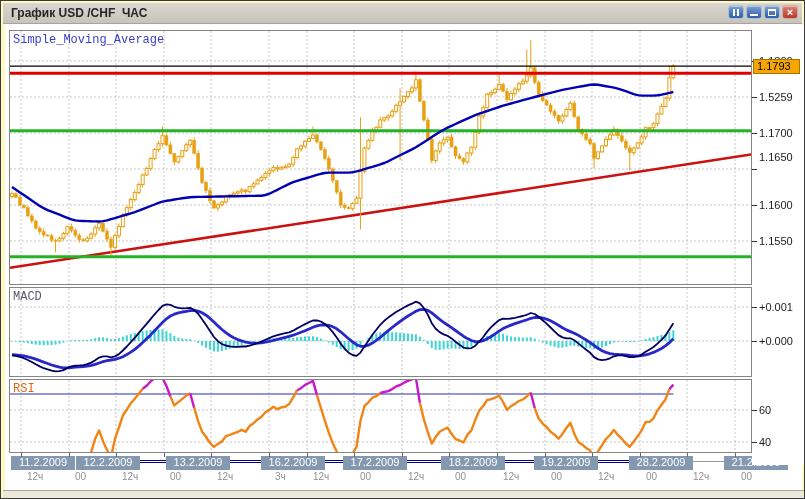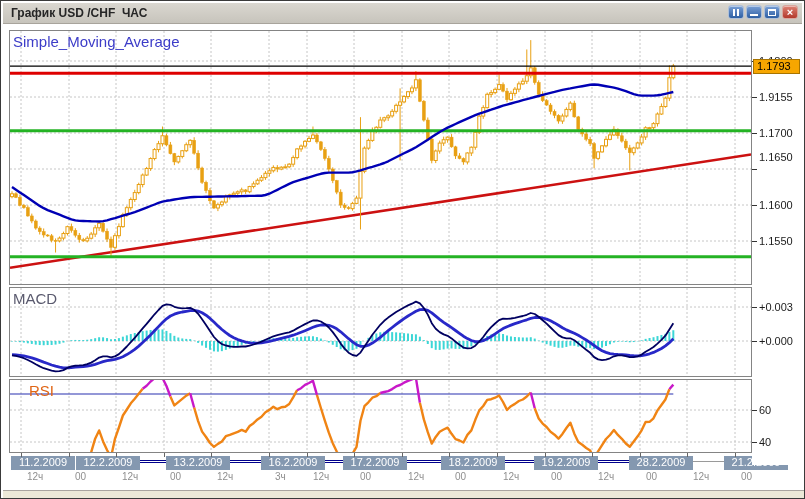--- a/index.html
+++ b/index.html
@@ -1,39 +1,39 @@
 <!DOCTYPE html>
 <html><head>
 <meta charset="utf-8">
 <style>
   html,body{margin:0;padding:0;background:#9aa0a6;font-family:"Liberation Sans",sans-serif;}
-  .window{position:relative;width:805px;height:499px;background:#ffffff;border:1px solid #3a3a3a;box-sizing:border-box;overflow:hidden;}
+  .window{position:relative;width:805px;height:499px;background:#fef9c3;border:1px solid #3a3a3a;box-sizing:border-box;overflow:hidden;}
   .titlebar{position:absolute;left:2px;top:2px;width:799px;height:20px;
     background:linear-gradient(#dad7d0,#c7c4bc);border-bottom:1px solid #a8a49c;}
   .title-text{position:absolute;left:8px;top:3px;font-size:12px;font-weight:bold;color:#262626;white-space:pre;}
   .btns{position:absolute;right:4px;top:2px;display:flex;gap:2px;}
   .tbtn{width:16px;height:14px;border-radius:3px;border:1px solid #aebfd8;box-sizing:border-box;
     background:linear-gradient(#7aa0d6,#2e5fa3);position:relative;box-shadow:inset 0 1px 0 rgba(255,255,255,.45);cursor:default;}
   .tbtn.close{background:linear-gradient(#df8273,#b23a2c);border-color:#d8a79e;}
   .pausebars{position:absolute;left:4px;top:3px;width:8px;height:7px;}
   .pausebars i{position:absolute;top:0;width:2px;height:7px;background:#fff;}
   .pausebars i:first-child{left:0}.pausebars i:last-child{left:4px}
   .minbar{position:absolute;left:3px;top:8px;width:8px;height:2px;background:#fff;}
   .restbox{position:absolute;left:3px;top:3px;width:8px;height:7px;border:1px solid #fff;border-top:2px solid #fff;box-sizing:border-box;}
   .closex{position:absolute;left:0;top:0;width:14px;height:12px;color:#fff;font-size:11px;font-weight:bold;text-align:center;line-height:12px;}
   .content{position:absolute;left:4px;top:23px;width:797px;height:466px;background:#fff;}
   .bottomstrip{position:absolute;left:2px;top:489px;width:801px;height:8px;background:#ECE9D8;border-top:1px solid #a9a5a0;}
   .panel{position:absolute;background:#fff;border:1px solid #848484;}
   #mainPanel{left:8px;top:29px;width:741px;height:253px;}
   #macdPanel{left:8px;top:286px;width:741px;height:88px;}
   #rsiPanel{left:8px;top:378px;width:741px;height:72px;}
-  .panel-label{position:absolute;font-size:15px;}
+  .panel-label{position:absolute;font-size:12px;font-family:Liberation Mono, monospace;}
   #smaLabel{left:12px;top:32px;color:#3C3CC8;}
   #macdLabel{left:12px;top:289px;color:#5A5A6E;}
-  #rsiLabel{left:28px;top:381px;color:#E06414;}
+  #rsiLabel{left:12px;top:381px;color:#E06414;}
   #axisArea{position:absolute;left:8px;top:452px;width:743px;height:30px;background:#fff;}
   .datebox{position:absolute;top:3px;height:14px;background:#8498B0;color:#fff;font-size:11px;line-height:13px;text-align:center;}
   .timelabel{position:absolute;top:18px;font-size:10px;color:#8f8f8f;}
   .axistick{position:absolute;top:0;width:1px;height:4px;background:#666;}
   .conn{position:absolute;height:1px;}
   #scale{position:absolute;left:751px;top:24px;width:54px;height:440px;background:#fff;}
   .scaletick{position:absolute;left:0;width:5px;height:1px;background:#333;}
   .scalelabel{position:absolute;left:7px;font-size:11px;color:#1c1c1c;line-height:12px;}
   #priceTag{position:absolute;left:752px;top:58px;width:47px;height:15px;background:#F7A600;border:1px solid #A87400;
     box-sizing:border-box;color:#000;font-size:11px;line-height:13px;padding-left:3px;z-index:5;}
@@ -749,31 +749,31 @@
       <div class="timelabel" style="left: 637px;">00</div>
       <div class="axistick" style="left: 678px;"></div>
       <div class="timelabel" style="left: 684px;">12ч</div>
       <div class="axistick" style="left: 726px;"></div>
       <div class="timelabel" style="left: 732px;">00</div>
     </div>
   <div id="scale">
       <div class="scaletick" style="top: 36px;"></div>
       <div class="scalelabel" style="top: 30px;">1.1800</div>
       <div class="scaletick" style="top: 72px;"></div>
-      <div class="scalelabel" style="top: 66px;">1.9155</div>
+      <div class="scalelabel" style="top: 66px;">1.5259</div>
       <div class="scaletick" style="top: 108px;"></div>
       <div class="scalelabel" style="top: 102px;">1.1700</div>
       <div class="scaletick" style="top: 144px;"></div>
       <div class="scalelabel" style="top: 126px;">1.1650</div>
       <div class="scaletick" style="top: 180px;"></div>
       <div class="scalelabel" style="top: 174px;">1.1600</div>
       <div class="scaletick" style="top: 216px;"></div>
       <div class="scalelabel" style="top: 210px;">1.1550</div>
       <div class="scaletick" style="top: 282px;"></div>
-      <div class="scalelabel" style="top: 276px;">+0.003</div>
+      <div class="scalelabel" style="top: 276px;">+0.001</div>
       <div class="scaletick" style="top: 316px;"></div>
       <div class="scalelabel" style="top: 310px;">+0.000</div>
       <div class="scaletick" style="top: 385px;"></div>
       <div class="scalelabel" style="top: 379px;">60</div>
       <div class="scaletick" style="top: 417px;"></div>
       <div class="scalelabel" style="top: 411px;">40</div>
     </div>
   <div id="priceTag">1.1793</div>
 
   <div class="bottomstrip"></div>

